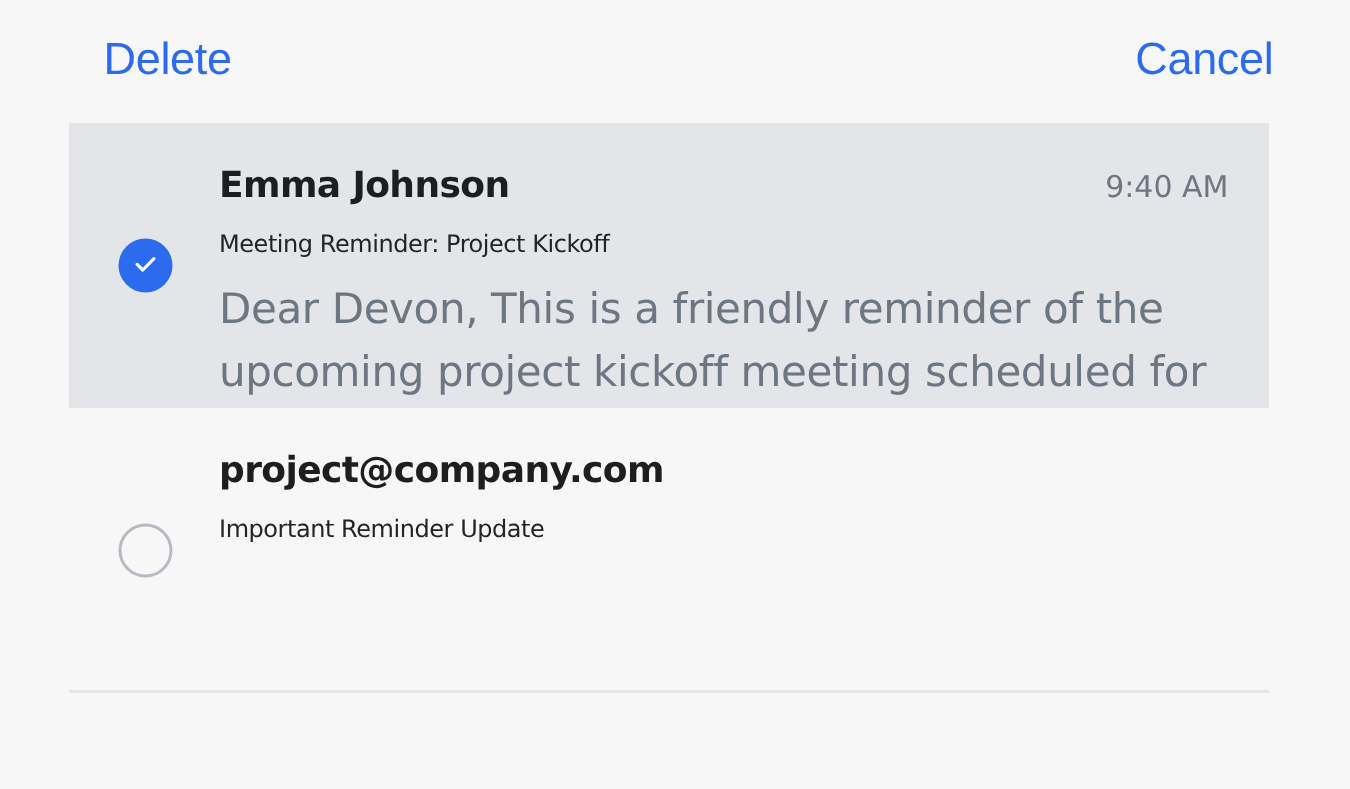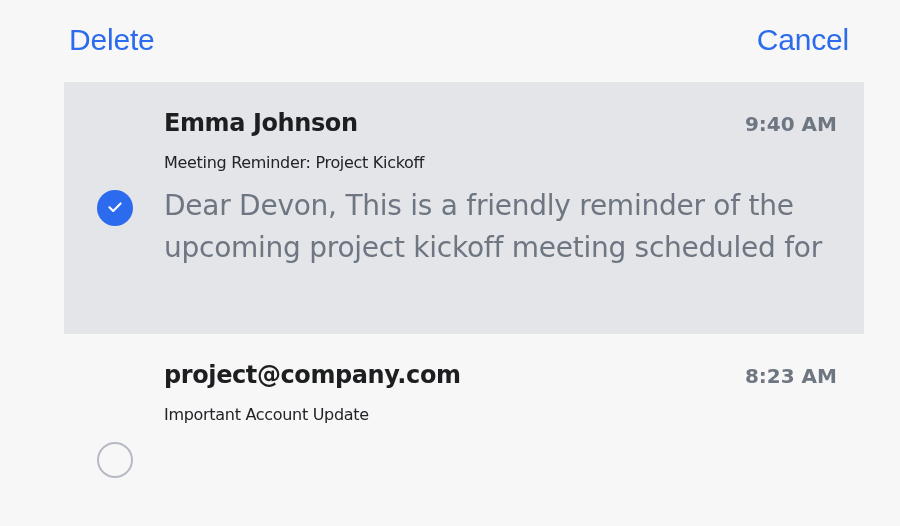--- a/index.html
+++ b/index.html
@@ -53,22 +53,22 @@
   .email-list {
     position: absolute;
     left: 0;
     top: 82px;
     width: 900px;
   }
 
   .email-row {
     position: relative;
     width: 800px;
-    margin: 0 auto 0 64px;
-    height: 252px;
+    margin: 0 auto 0 46px;
+    height: 190px;
     box-sizing: border-box;
     display: block;
     background: transparent;
     cursor: pointer;
   }
   .email-row.selected {
     background: #e3e5e9;
   }
   .email-row.divider-below::after {
     content: "";
@@ -130,21 +130,21 @@
     line-height: 30px;
     color: #1d1e20;
     letter-spacing: -0.4px;
     white-space: nowrap;
     overflow: hidden;
     text-overflow: ellipsis;
   }
   .timestamp {
     font-family: "DejaVu Sans", sans-serif;
     font-size: 20px;
-    font-weight: 700;
+    font-weight: 400;
     line-height: 28px;
     color: #6e7682;
     white-space: nowrap;
     flex: none;
     padding-left: 16px;
     text-align: center;
   }
 
   .subject {
     margin-top: 11px;
@@ -199,20 +199,19 @@
       </div>
     </div>
 
     <div class="email-row divider-below">
       <div class="select-indicator unchecked">
         
       </div>
       <div class="row-content">
         <div class="row-top">
           <div class="sender">project@company.com</div>
-          <div class="timestamp">8:23 AM</div>
         </div>
-        <div class="subject">Important Account Update</div>
+        <div class="subject">Important Reminder Update</div>
       </div>
     </div>
 
   </div>
 </div>
 
 </body></html>

